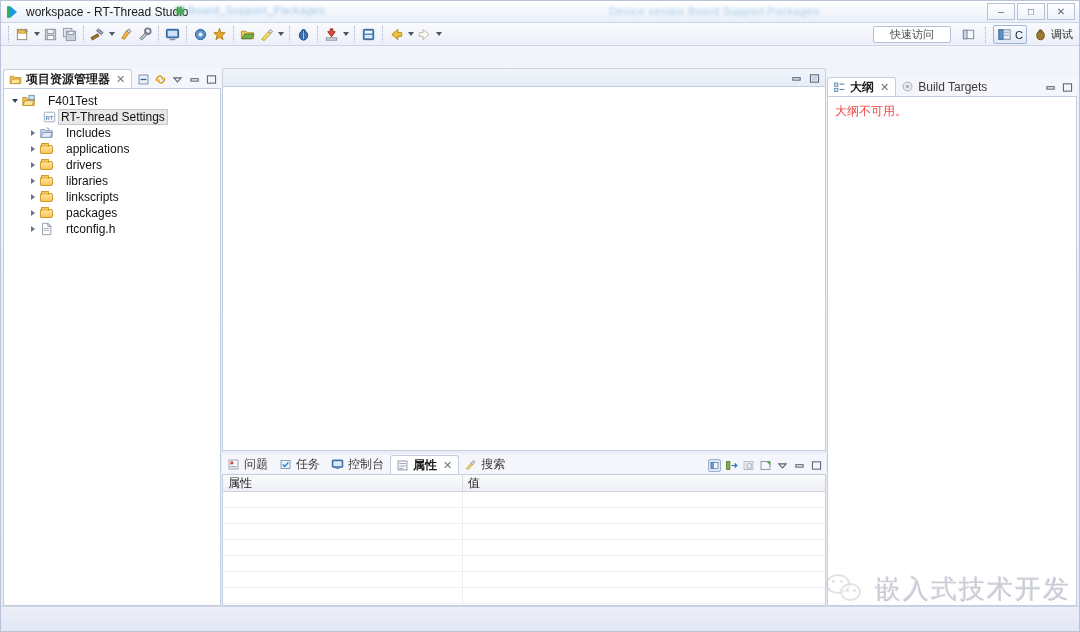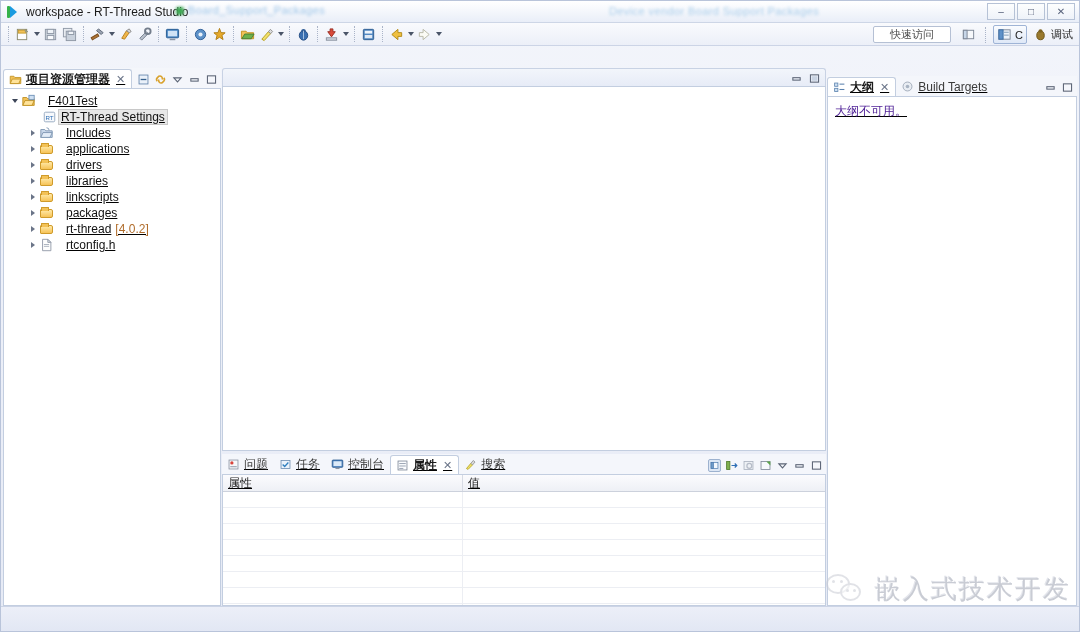--- a/index.html
+++ b/index.html
@@ -127,21 +127,20 @@
     border:1px solid #9fb4d6;
     background:linear-gradient(180deg,#fafcff,#dfe8f7);
     border-radius:2px;
   }
 
   
   .workbench {
     position:absolute; left:0; top:65px; right:0; bottom:25px;
     padding: 2px 2px 0 2px;
     display:flex;
-    text-decoration:underline;
   }
 
   
   .part { display:flex; flex-direction:column; background:#f4f6fb; }
   .part-tabs {
     height:20px; display:flex; align-items:flex-end;
     position:relative;
   }
   .vtab {
     height:19px; display:flex;align-items:center;gap:4px;
@@ -237,21 +236,21 @@
   }
   .pth { display:flex;align-items:center;padding-left:5px; }
   .pth:first-child { width:240px; border-right:1px solid #d7dbe4; }
   .ptbody { flex:1; position:relative; }
   .ptrow { height:16px; border-bottom:1px solid #eceef3; display:flex; }
   .ptrow .c1 { width:240px; border-right:1px solid #eceef3; }
   .ptrow .c2 { flex:1; }
 
   
   #right-part { width: 250px; flex:none;margin-top:8px; }
-  .outline-text { padding:6px 7px; font-size:12px; color:#4c1d95; }
+  .outline-text { padding:6px 7px; font-size:12px; color:#ef4444; }
 
   
   .statusbar {
     position:absolute; left:0; right:0; bottom:0; height:25px;
     background:linear-gradient(180deg,#eceff8,#e2e7f4);
     border-top:1px solid #ccd4e6;
   }
 
   
   .wechat-wm {
@@ -560,28 +559,20 @@
           </div>
 
           <div class="tnode" style="padding-left:22px">
             <span class="twist closed"></span>
             <span class="t-ico">
                 <span class="folder"></span>
               </span>
             <span class="tlabel">packages</span>
           </div>
 
-          <div class="tnode" style="padding-left:22px">
-            <span class="twist closed"></span>
-            <span class="t-ico">
-                <span class="folder"></span>
-              </span>
-            <span class="tlabel">rt-thread</span>
-            <span class="ver">[4.0.2]</span>
-          </div>
 
           <div class="tnode" style="padding-left:22px">
             <span class="twist closed"></span>
             <svg class="t-ico" viewBox="0 0 16 16">
               <path d="M3.5 1.5 h6 L13 5 v9.5 h-9.5 z" fill="#fdfdfd" stroke="#8d95a3"></path>
               <path d="M9.5 1.5 L13 5 h-3.5 z" fill="#e4e8ee" stroke="#8d95a3"></path>
               <rect x="5" y="7" width="6" height="0.9" fill="#9aa3b2"></rect>
               <rect x="5" y="9" width="6" height="0.9" fill="#9aa3b2"></rect>
             </svg>
             <span class="tlabel">rtconfig.h</span>

